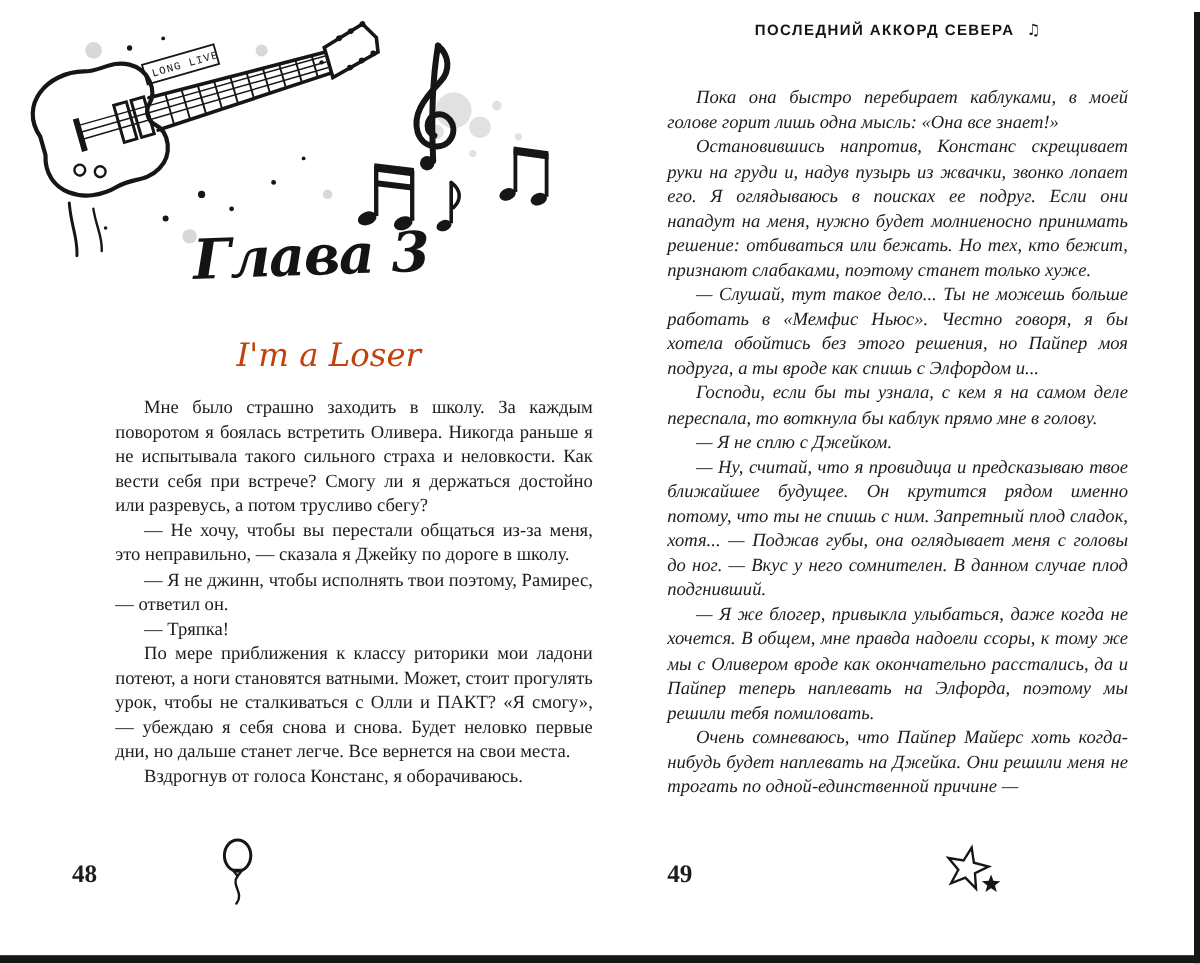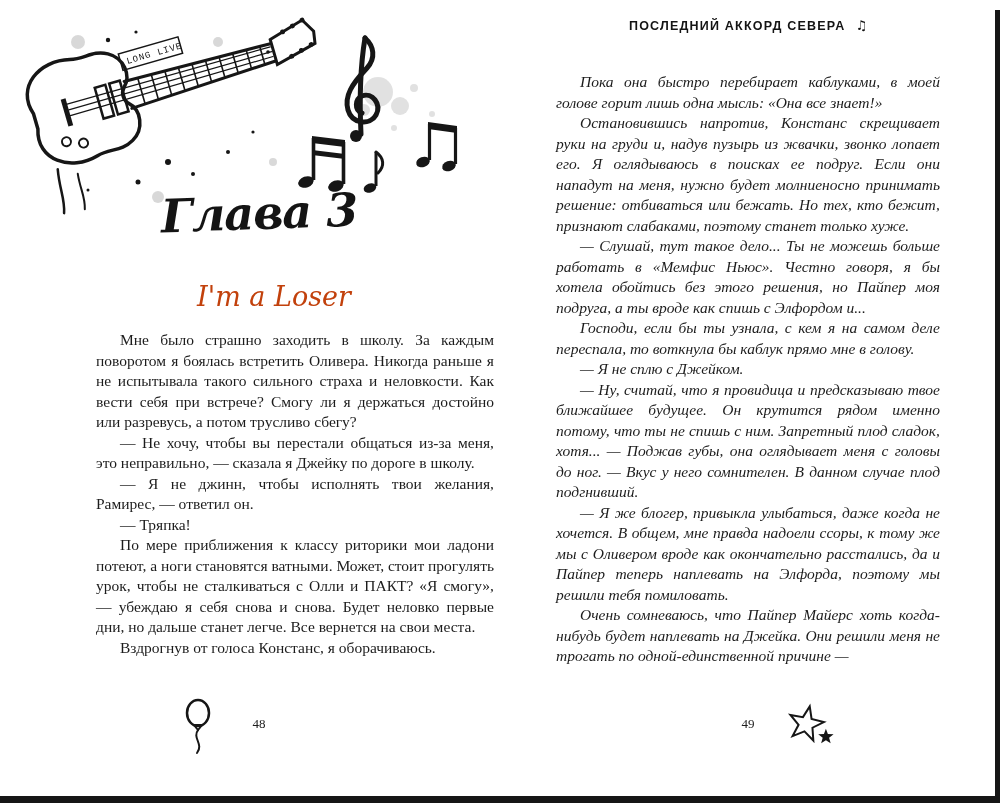--- a/index.html
+++ b/index.html
@@ -21,21 +21,21 @@
   .body-col p{margin:0;text-indent:24px;text-align:justify;
     font-size:15.5px;line-height:20.5px;hyphens:auto;}
   .left-body{left:60px;top:330px;width:398px;margin-left:36px;}
   .right-body{left:556px;top:72px;width:384px;font-style:italic;}
 
   .running-head{position:absolute;left:556px;top:18px;width:384px;text-align:center;
     font-family:"Liberation Sans", sans-serif;font-weight:bold;font-size:12.5px;
     letter-spacing:1.2px;color:#141414;white-space:nowrap;}
   .running-head .note{font-family:"DejaVu Sans", sans-serif;font-size:13px;margin-left:10px;letter-spacing:0;}
 
-  .page-num{position:absolute;top:716px;text-align:center;font-weight:normal;font-size:13px;}
+  .page-num{position:absolute;top:716px;font-weight:bold;font-size:21px;}
   .page-num.left{left:60px;width:398px;}
   .page-num.right{left:556px;width:384px;}
 </style>
 </head>
 <body>
 
 <div class="spread">
 
   <div>
 
@@ -119,21 +119,21 @@
       <path d="M15.5 44 L15.5 8 M41.5 48 L41.5 12" stroke="#161616" stroke-width="3.2"></path>
       <path d="M14 6 L43 10 L43 17 L14 13 Z" fill="#161616"></path>
     </svg>
 
     <h1 class="chapter-title">Глава 3</h1>
     <h2 class="chapter-subtitle">I'm a Loser</h2>
 
     <div class="body-col left-body">
       <p>Мне было страшно заходить в школу. За каждым поворотом я боялась встретить Оливера. Никогда раньше я не испытывала такого сильного страха и неловкости. Как вести себя при встрече? Смогу ли я держаться достойно или разревусь, а потом трусливо сбегу?</p>
       <p>— Не хочу, чтобы вы перестали общаться из-за меня, это неправильно, — сказала я Джейку по дороге в школу.</p>
-      <p>— Я не джинн, чтобы исполнять твои желания, Рамирес, — ответил он.</p>
+      <p>— Я не джинн, чтобы исполнять твои поэтому, Рамирес, — ответил он.</p>
       <p>— Тряпка!</p>
       <p>По мере приближения к классу риторики мои ладони потеют, а ноги становятся ватными. Может, стоит прогулять урок, чтобы не сталкиваться с Олли и ПАКТ? «Я смогу», — убеждаю я себя снова и снова. Будет неловко первые дни, но дальше станет легче. Все вернется на свои места.</p>
       <p>Вздрогнув от голоса Констанс, я оборачиваюсь.</p>
     </div>
 
     <svg class="art" style="left:178px;top:698px;" width="44" height="58" viewBox="0 0 44 58">
       <ellipse cx="20" cy="15" rx="11" ry="13" fill="none" stroke="#161616" stroke-width="2.5"></ellipse>
       <path d="M16 27 L24 27 L20 32 Z" fill="none" stroke="#161616" stroke-width="2"></path>
       <path d="M20 32 C 14 40 26 46 19 55" fill="none" stroke="#161616" stroke-width="2" stroke-linecap="round"></path>
     </svg>

